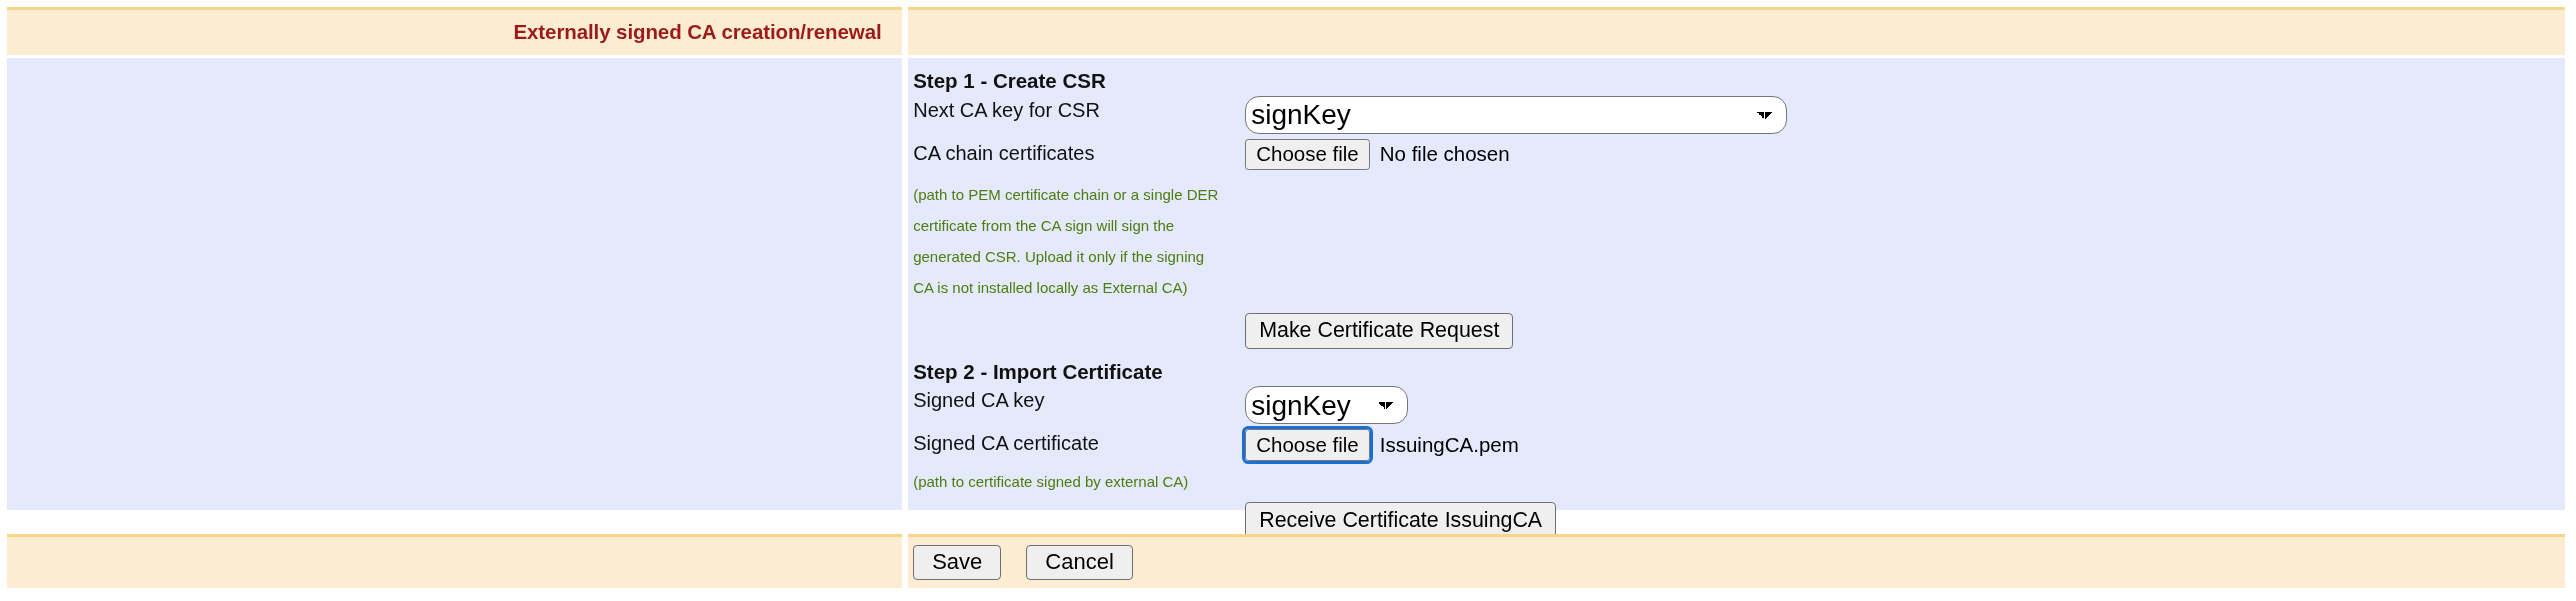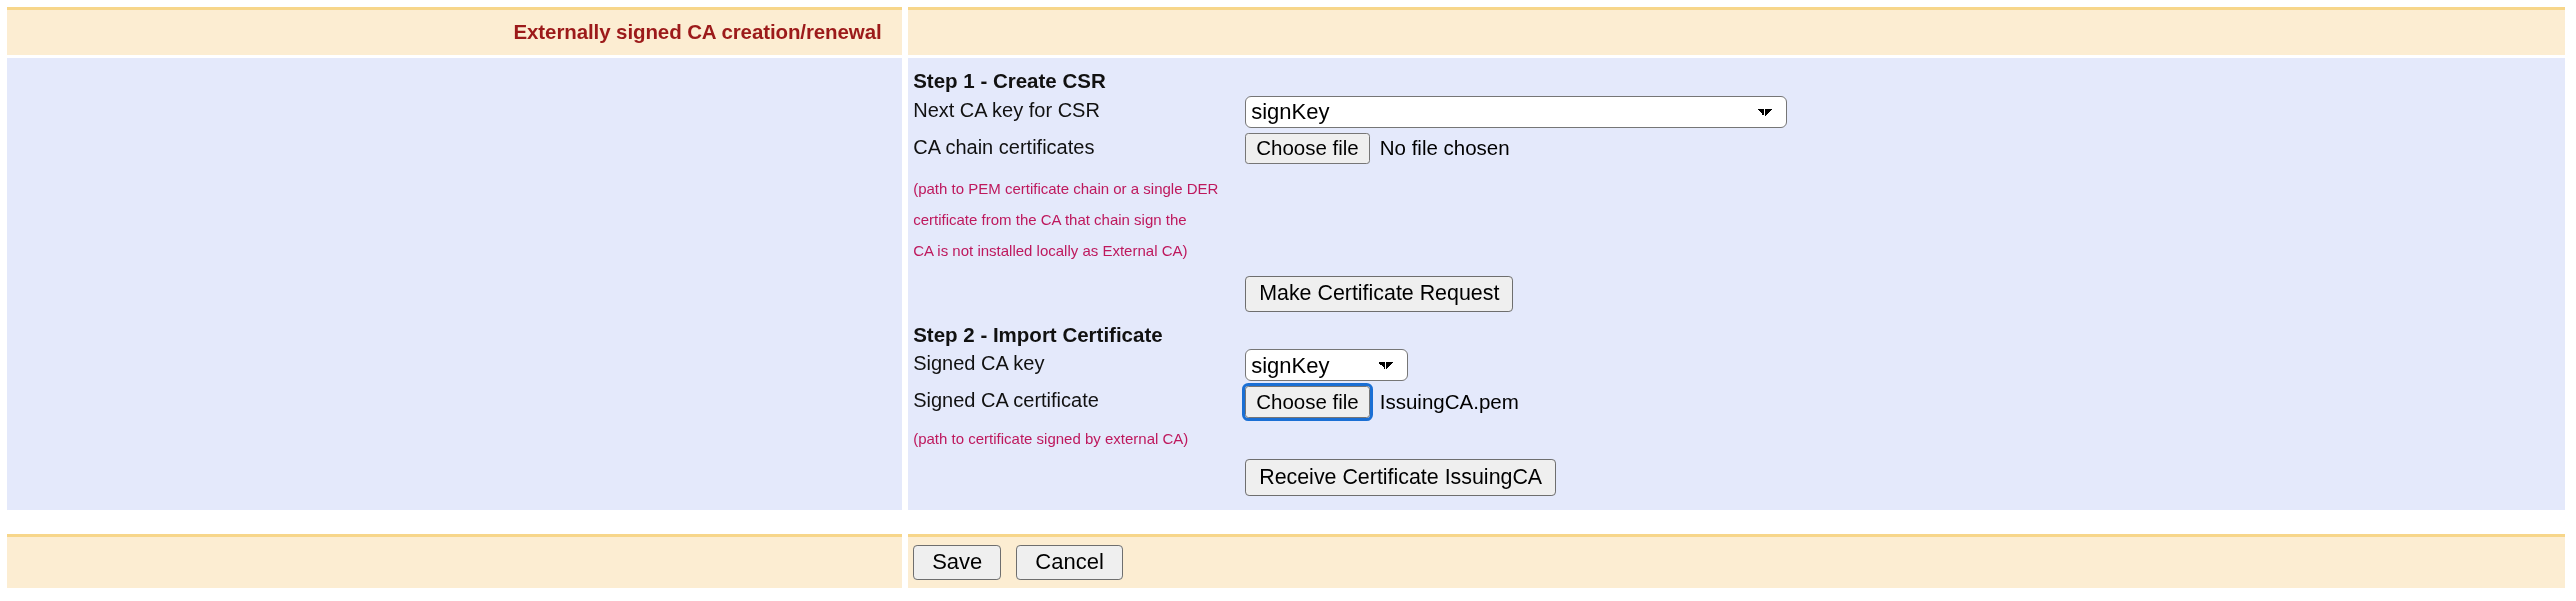--- a/index.html
+++ b/index.html
@@ -111,35 +111,35 @@
     white-space: nowrap;
   }
   .row-field {
     flex: 1 1 auto;
     display: flex;
     align-items: center;
   }
 
   .hint {
     font-size: 15px;
-    color: #be185d;
+    color: #4d7c0f;
     line-height: 31px;
     width: 332px;
     white-space: nowrap;
   }
   .hint-block { margin: 1.6px 0 0 0; }
 
   
   select.ui-select {
     font-family: "Liberation Sans", sans-serif;
-    font-size: 22px;
+    font-size: 28px;
     color: #000000;
     background: #ffffff;
     border: 1.6px solid #767676;
-    border-radius: 6px;
+    border-radius: 14px;
     padding: 2.5px 5px;
     margin: 0;
     -webkit-appearance: none;
     appearance: none;
     background-image:
       linear-gradient(45deg, transparent 50%, #000 50%),
       linear-gradient(135deg, #000 50%, transparent 50%);
     background-position:
       calc(100% - 21.4px) calc(50% + 0.8px),
       calc(100% - 14px) calc(50% + 0.8px);
@@ -210,21 +210,21 @@
     border-top: 3.3px solid #f7d68a;
     height: 54px;
     display: flex;
     align-items: center;
   }
   .footer-cell-left { width: 895px; }
   .footer-gap { width: 6.6px; background: #ffffff; }
   .footer-cell-right {
     flex: 1 1 auto;
     padding-left: 5px;
-    gap: 15px;
+    gap: 25px;
   }
   .footer-btn {
     font-family: "Liberation Sans", sans-serif;
     font-size: 22px;
     color: #000000;
     background: #efefef;
     border: 1.6px solid #6e6e6e;
     border-radius: 4.1px;
     padding: 2.5px 18px 4.1px 18px;
     line-height: 26px;
@@ -270,21 +270,22 @@
               <button type="button" class="file-btn">Choose file</button>
               <span class="file-name">No file chosen</span>
             </span>
           </div>
         </div>
 
         <div class="sp-8"></div>
 
         <div class="hint-block">
           <div class="hint">(path to PEM certificate chain or a single DER</div>
-          <div class="hint">certificate from the CA that chain sign the</div>
+          <div class="hint">certificate from the CA sign will sign the</div>
+          <div class="hint">generated CSR. Upload it only if the signing</div>
           <div class="hint">CA is not installed locally as External CA)</div>
         </div>
 
         <div class="sp-12"></div>
 
         <div class="row">
           <div class="row-label"></div>
           <div class="row-field btn-row">
             <button type="button" class="action-btn">Make Certificate Request</button>
           </div>

